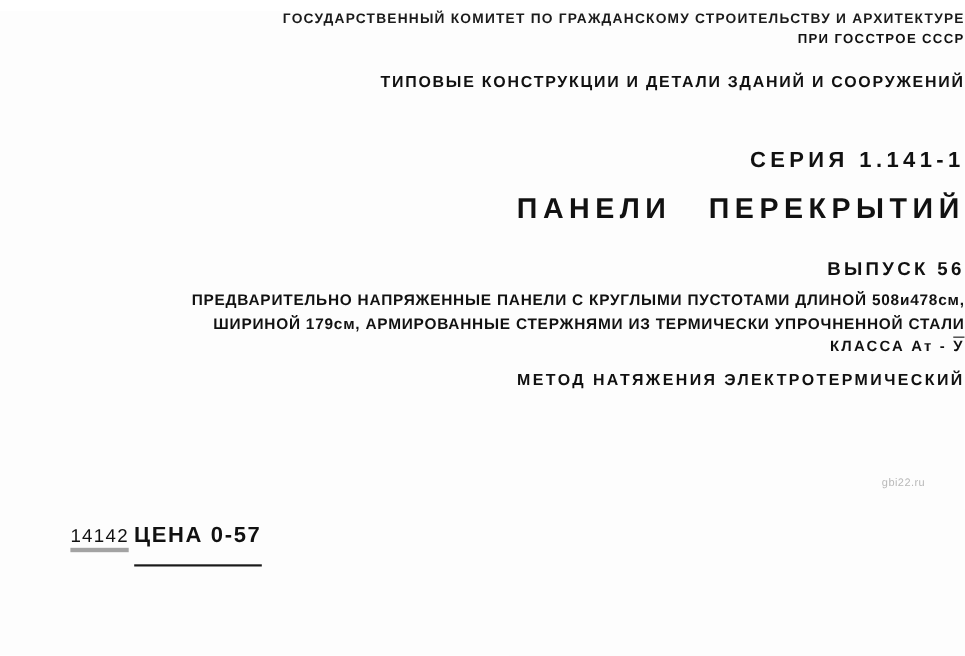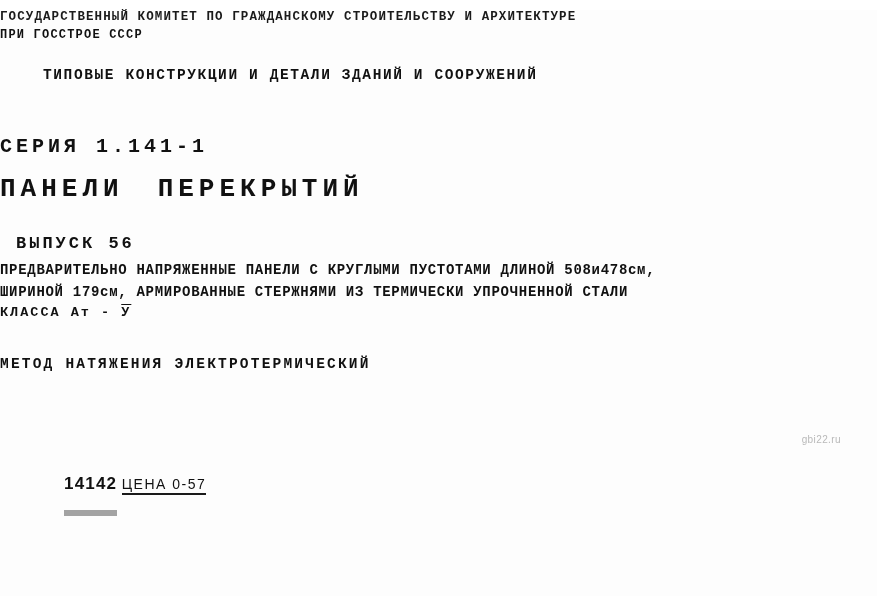--- a/index.html
+++ b/index.html
@@ -15,23 +15,22 @@
     color: #111111;
     position: relative;
   }
   .page {
     position: relative;
     width: 877px;
     height: 596px;
     background: #fdfdfd;
   }
   .row {
-    text-align: left;
+    text-align: right;
     white-space: nowrap;
-    font-family: Liberation Mono, monospace;
   }
   
   .agency {
     margin-top: 10px;
     font-size: 12.5px;
     font-weight: 700;
     letter-spacing: 1.1px;
     color: #1a1a1a;
   }
   .agency2 {
@@ -95,21 +94,21 @@
   .desc3 {
     margin-top: 5px;
     font-size: 13.5px;
     font-weight: 700;
     letter-spacing: 2px;
   }
   .desc3 .overline {
     text-decoration: overline;
   }
   .method {
-    margin-top: 36px;
+    margin-top: 16px;
     font-size: 14.5px;
     font-weight: 700;
     letter-spacing: 2.2px;
   }
   
   .watermark {
     position: absolute;
     right: 36px;
     top: 424px;
     font-size: 10px;
@@ -119,35 +118,35 @@
   }
   
   .stamp {
     position: absolute;
     left: 64px;
     top: 462px;
     text-align: left;
   }
   .stamp .code {
     font-size: 17px;
-    font-weight: 700;
+    font-weight: 400;
     letter-spacing: 1.2px;
     display: inline-block;
-    border-bottom: 6px solid #a3a3a3;
-    padding-bottom: 17px;
+    border-bottom: 4px solid #a3a3a3;
+    padding-bottom: 1px;
     line-height: 1.05;
   }
   .stamp .price {
     margin-top: 5px;
-    font-size: 14px;
-    font-weight: 400;
+    font-size: 20px;
+    font-weight: 700;
     letter-spacing: 1.5px;
     display: inline-block;
     border-bottom: 2px solid #1a1a1a;
-    padding-bottom: 1px;
+    padding-bottom: 15px;
     line-height: 1.05;
   }
   .stamp-wrap {
     display: inline-block;
   }
 </style>
 </head>
 <body>
 
 <div class="page">

